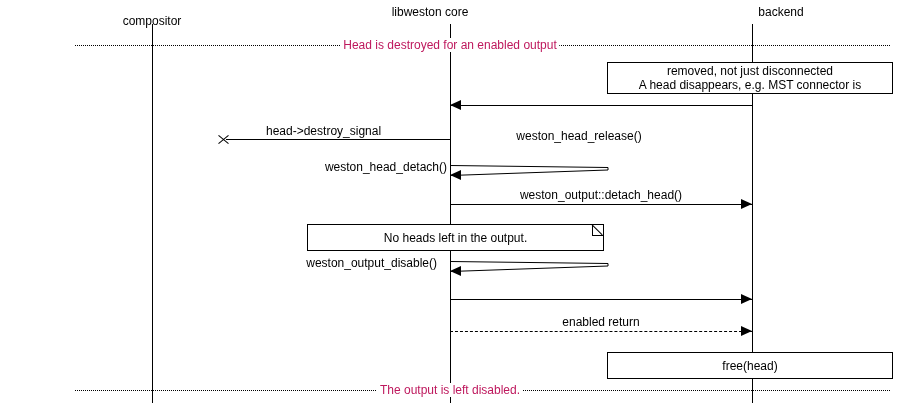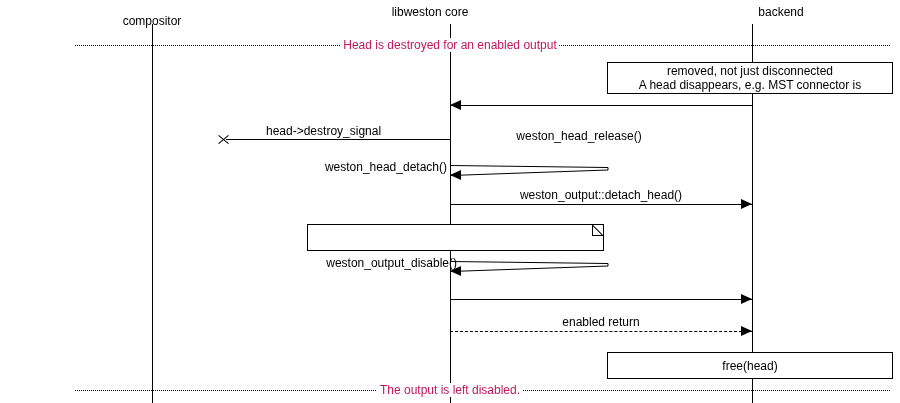--- a/index.html
+++ b/index.html
@@ -184,30 +184,31 @@
     </svg>
   </div>
   <div class="arrowhead left" style="left:450px; top:170px;"></div>
   <div class="msg-label right-anchor" style="left:447px; top:160px;">weston_head_detach()</div>
 
   <div class="msg-line" style="left:450px; top:204px; width:302px;"></div>
   <div class="arrowhead right" style="left:741px; top:199px;"></div>
   <div class="msg-label center" style="left:601px; top:188px;">weston_output::detach_head()</div>
 
   <div class="note" style="left:307px; top:224px; width:297px; height:27px;">
+    <span class="note-text">No heads left in the output.</span>
     <span class="fold"></span>
   </div>
 
   <div class="selfcall" style="left:450px; top:256px;">
     <svg width="160" height="22" viewBox="0 0 160 22">
       <path d="M0.5,5.5 L158,7.5 L158,10 L0.5,15.5" fill="none" stroke="#000" stroke-width="1"></path>
     </svg>
   </div>
   <div class="arrowhead left" style="left:450px; top:266px;"></div>
-  <div class="msg-label right-anchor" style="left:457px; top:256px;">weston_output_disable()</div>
+  <div class="msg-label right-anchor" style="left:437px; top:256px;">weston_output_disable()</div>
 
   <div class="msg-line" style="left:450px; top:299px; width:302px;"></div>
   <div class="arrowhead right" style="left:741px; top:294px;"></div>
 
   <div class="msg-line dashed" style="left:450px; top:331px; width:302px;"></div>
   <div class="arrowhead right" style="left:741px; top:326px;"></div>
   <div class="msg-label center" style="left:601px; top:315px;">enabled return</div>
 
   <div class="note" style="left:607px; top:352px; width:286px; height:27px;">
     <span class="note-text">free(head)</span>

